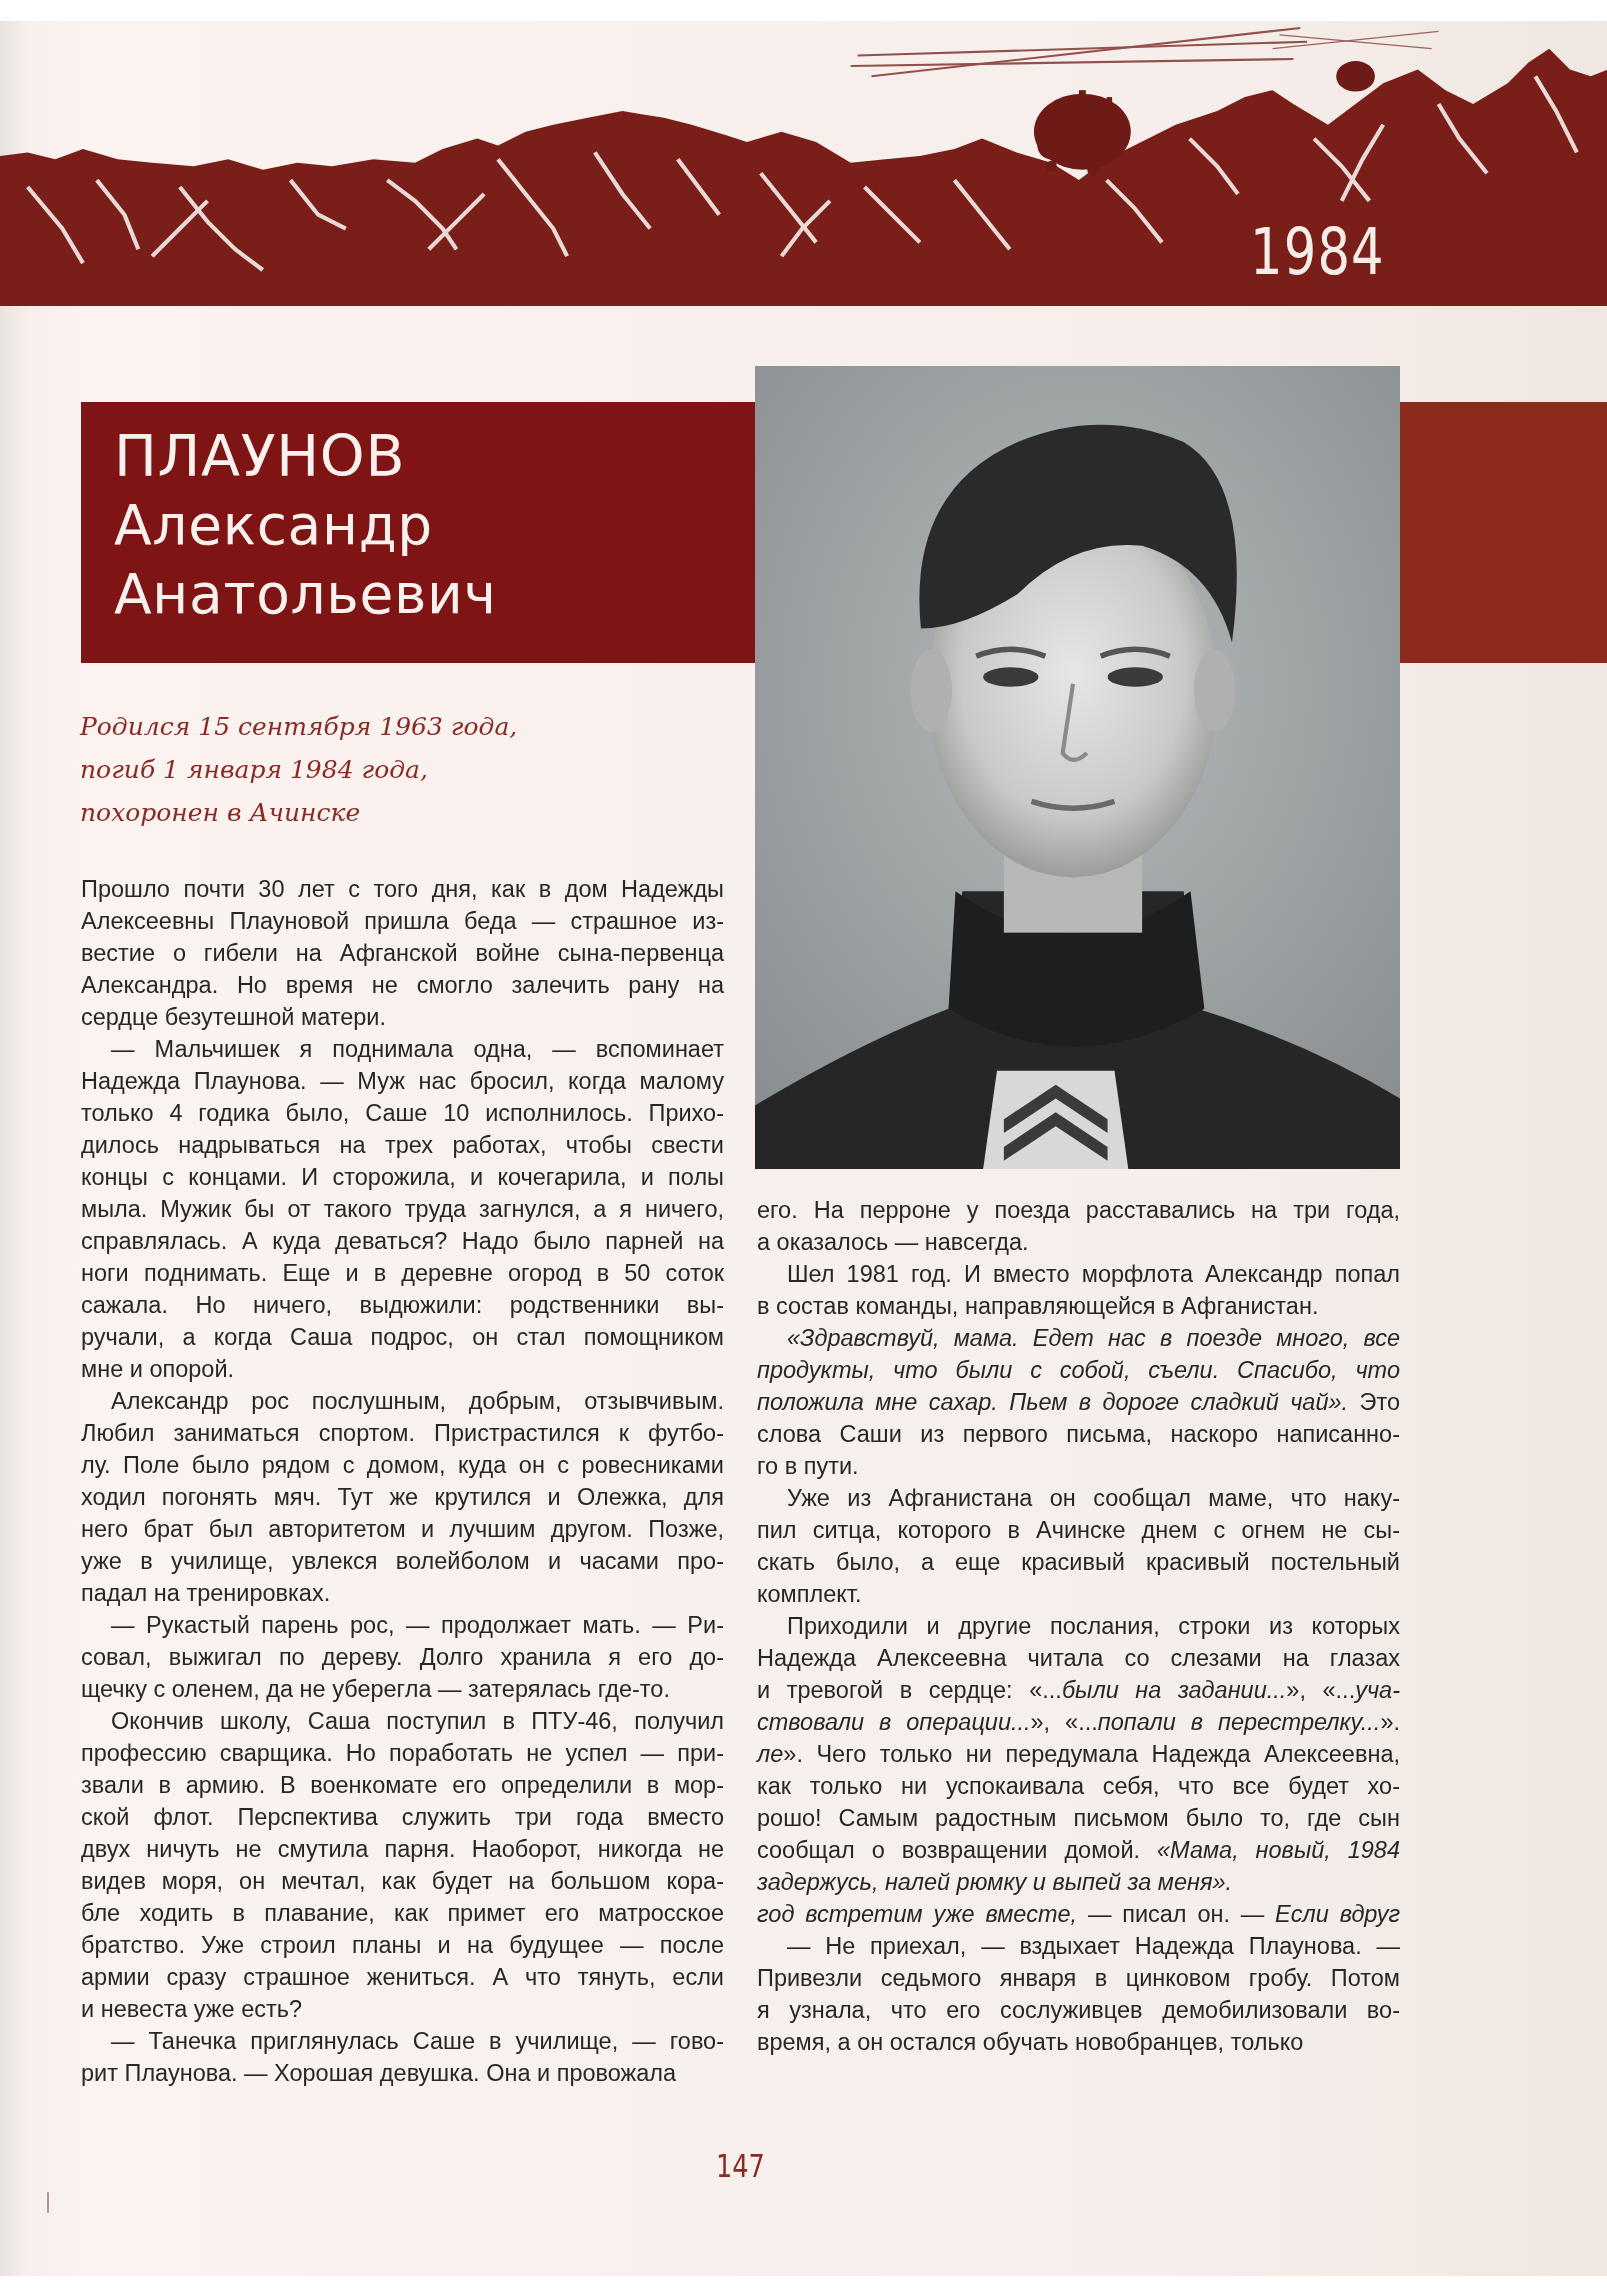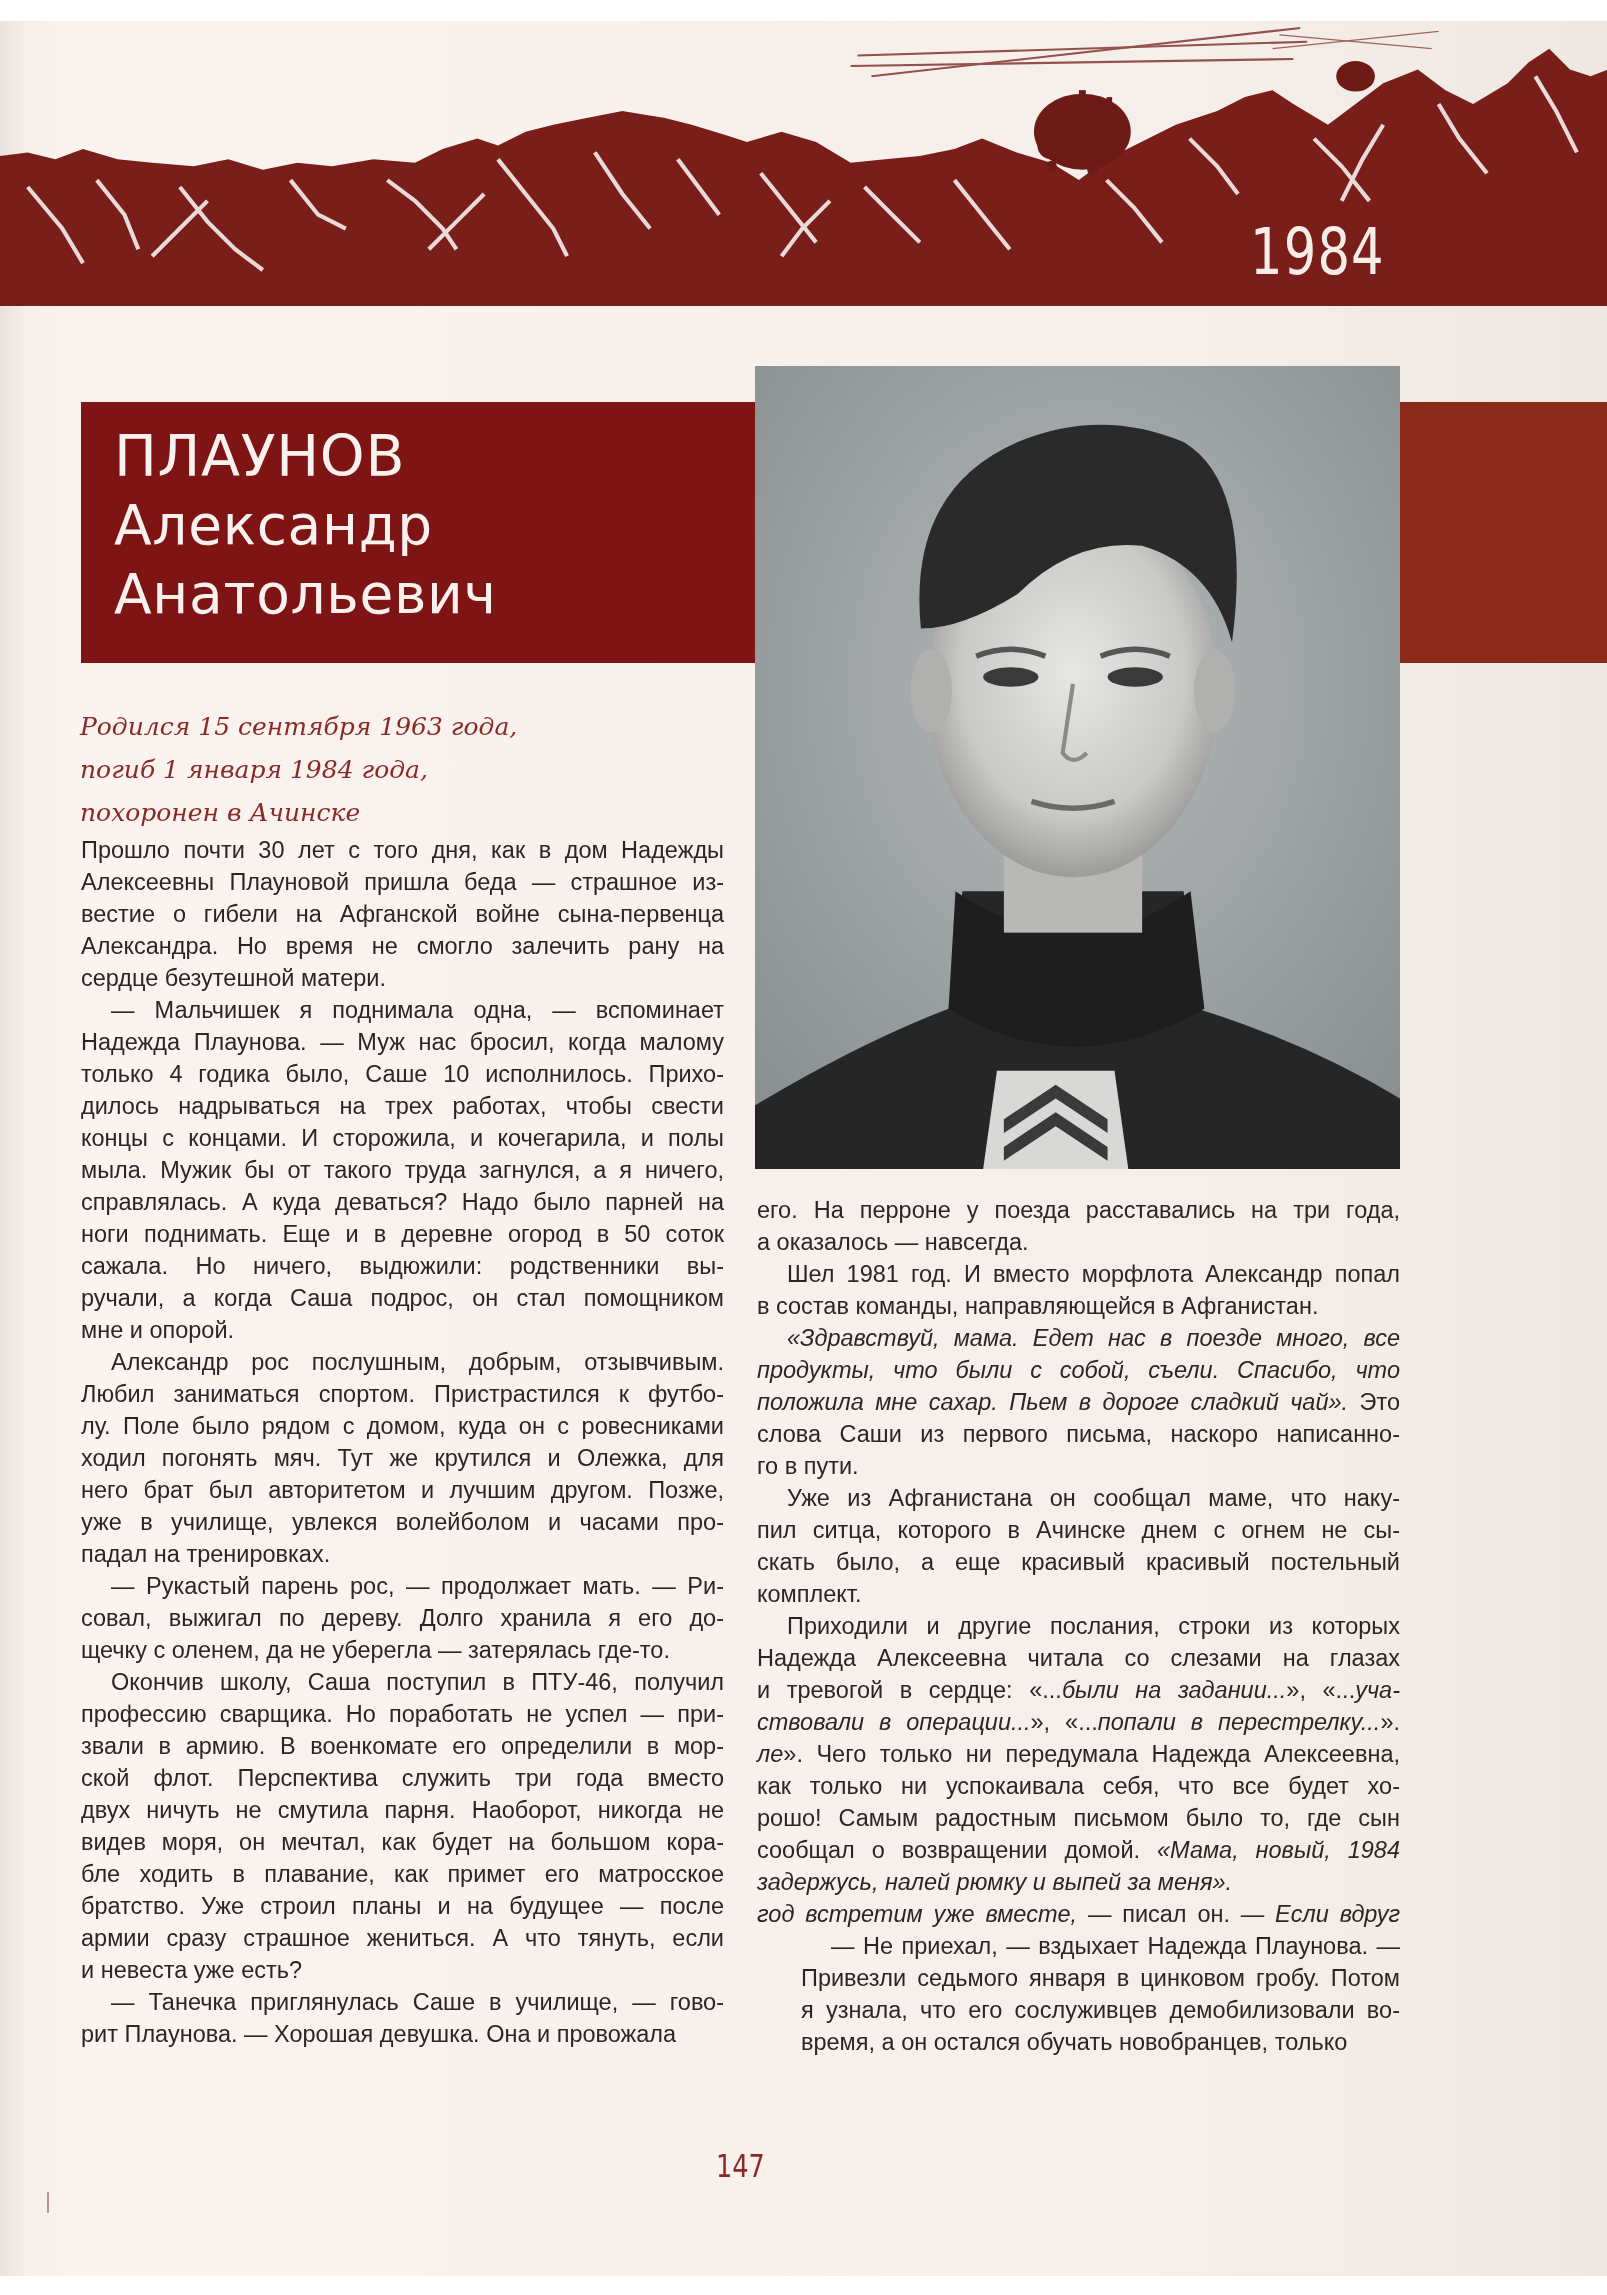--- a/index.html
+++ b/index.html
@@ -43,21 +43,21 @@
     position: absolute; left: 80px; top: 705px; width: 622px;
     font-family: "DejaVu Serif", "Liberation Serif", serif; font-style: italic;
     color: #8a2a24; font-size: 25px; line-height: 43px;
   }
   .subtitle div { white-space: nowrap; }
   
   .col {
     position: absolute; font-family: "Liberation Sans", sans-serif; color: #2a2624;
     font-size: 23.5px; line-height: 32px;
   }
-  .col-left { left: 81px; top: 834px; width: 643px; }
+  .col-left { left: 81px; top: 873px; width: 643px; }
   .col-right { left: 757px; top: 1194px; width: 643px; }
   .col p { margin: 0; text-align: justify; text-align-last: left; }
   .col p.indent { text-indent: 30px; }
   .col p .line { display: block; white-space: nowrap; text-align-last: justify; text-align: justify; }
   .col p .line.last { text-align-last: left; }
   .col em { font-style: italic; }
   .page-number {
     position: absolute; left: 716px; top: 2147px; font-size: 32px; color: #8a2a24;
     font-family: "DejaVu Sans", sans-serif; transform: scaleX(0.8); transform-origin: left top;
   }
@@ -257,21 +257,21 @@
       <span class="line">Надежда Алексеевна читала со слезами на глазах</span>
       <span class="line">и тревогой в сердце: «...<em>были на задании...</em>», «...<em>уча-</em></span>
       <span class="line"><em>ствовали в операции...</em>», «...<em>попали в перестрелку...</em>».</span>
       <span class="line"><em>ле</em>». Чего только ни передумала Надежда Алексеевна,</span>
       <span class="line">как только ни успокаивала себя, что все будет хо-</span>
       <span class="line">рошо! Самым радостным письмом было то, где сын</span>
       <span class="line">сообщал о возвращении домой. <em>«Мама, новый, 1984</em></span>
       <span class="line last"><em>задержусь, налей рюмку и выпей за меня».</em></span>
       <span class="line"><em>год встретим уже вместе,</em> — писал он. — <em>Если вдруг</em></span>
     </p>
-    <p class="indent" style="text-indent: 0px; margin-left: 44px;">
+    <p class="indent" style="text-indent: 0px;">
       <span class="line" style="padding-left: 30px;">— Не приехал, — вздыхает Надежда Плаунова. —</span>
       <span class="line">Привезли седьмого января в цинковом гробу. Потом</span>
       <span class="line">я узнала, что его сослуживцев демобилизовали во-</span>
       <span class="line last">время, а он остался обучать новобранцев, только</span>
     </p>
   </div>
 
 <div class="page-number">147</div>
 <div class="spine-mark"></div>
 

